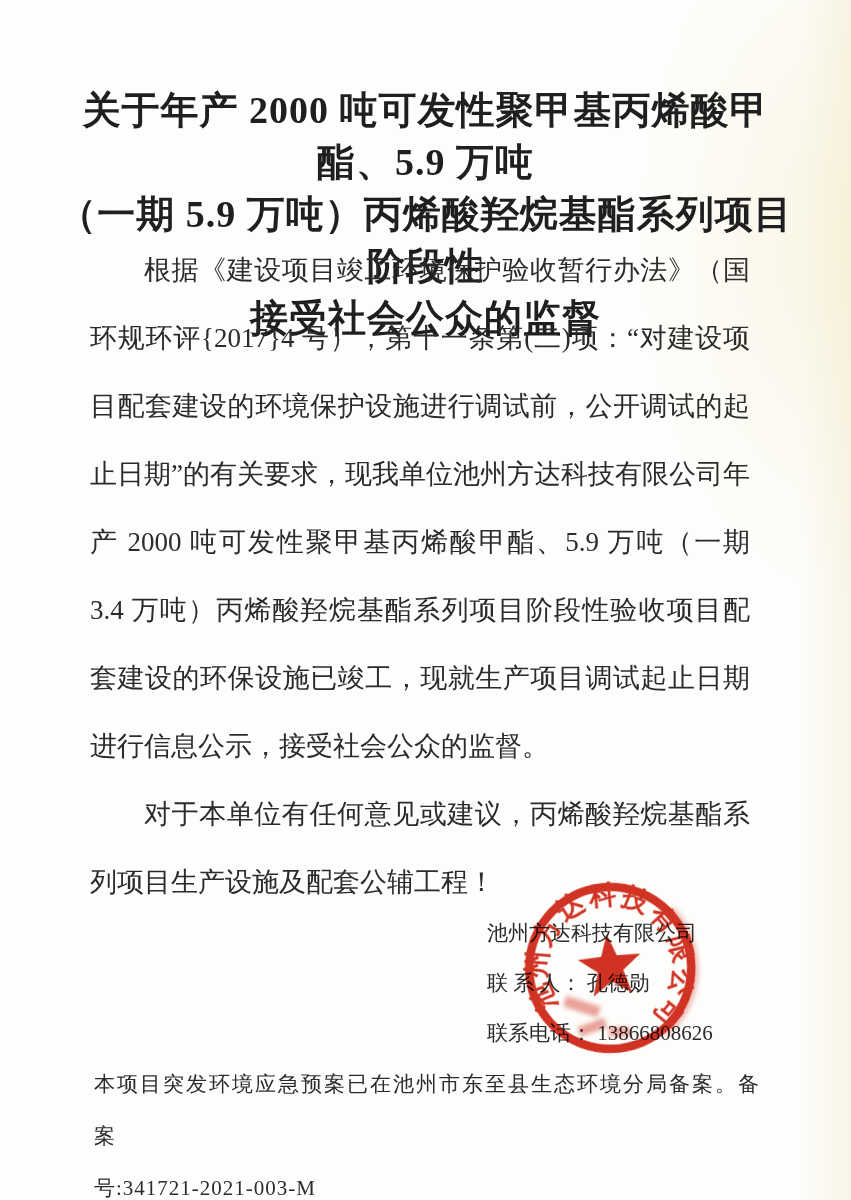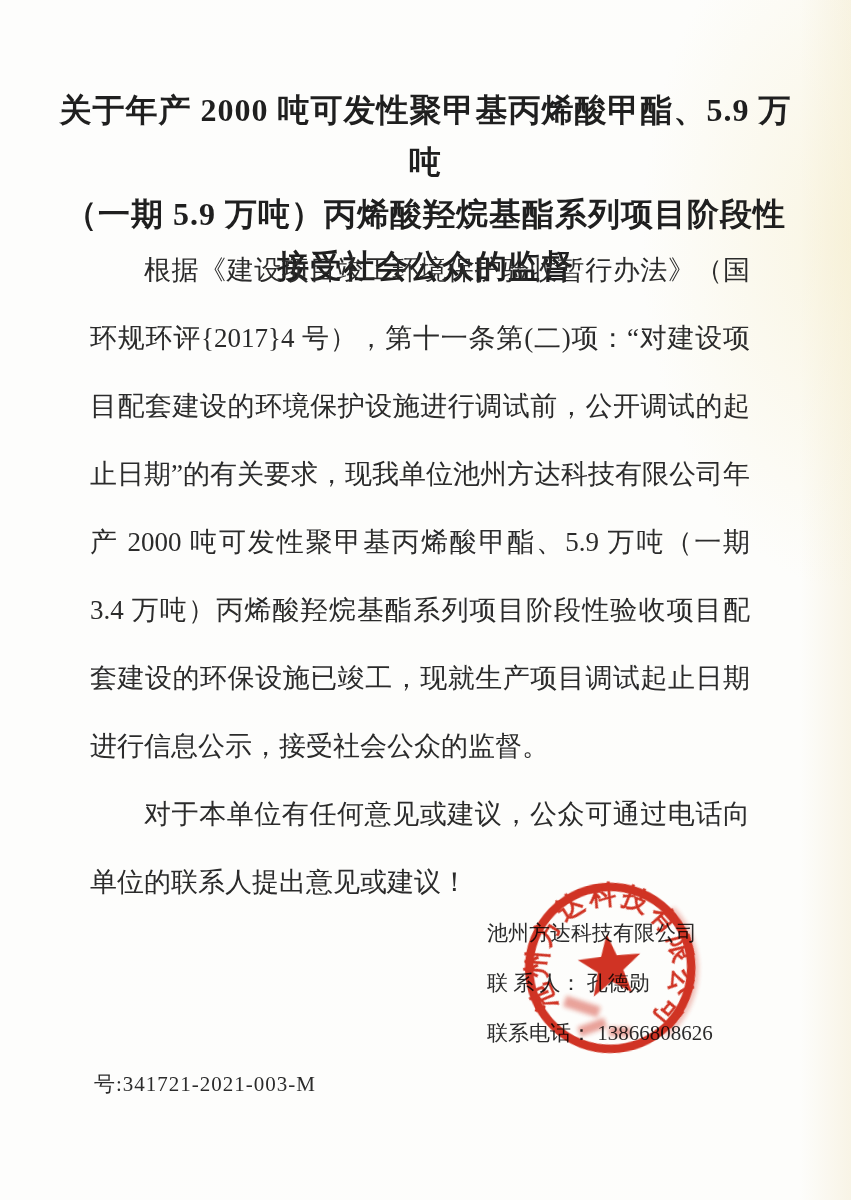--- a/index.html
+++ b/index.html
@@ -10,21 +10,21 @@
     background:
       radial-gradient(ellipse 300px 500px at 100% 20%, rgba(246,238,205,.55), rgba(246,238,205,0) 70%),
       linear-gradient(90deg, #fdfdfc 0%, #fdfdfb 94%, #f8f4e6 100%);
     overflow:hidden;
     font-family:"Liberation Serif","DejaVu Serif",serif;
     color:#2d2d2d;
   }
   .doc-title {
     position:absolute; top:84px; left:55px; right:55px;
     text-align:center;
-    font-size:32px; font-weight:bold; line-height:52px;
+    font-size:38px; font-weight:bold; line-height:52px;
     color:#1f1f1f; letter-spacing:1px;
   }
   .doc-body {
     position:absolute; top:236px; left:90px; width:660px;
     font-size:27px; line-height:68px;
     text-align:justify; text-justify:inter-ideograph;
     color:#2b2b2b;
   }
   .doc-body p { margin:0; text-indent:2em; }
   .doc-body p.schedule-line { margin-top:44px; }
@@ -54,21 +54,21 @@
 <div class="page">
 
   <div class="doc-title">
     <div>关于年产 2000 吨可发性聚甲基丙烯酸甲酯、5.9 万吨</div>
     <div>（一期 5.9 万吨）丙烯酸羟烷基酯系列项目阶段性</div>
     <div>接受社会公众的监督</div>
   </div>
 
   <div class="doc-body">
     <p>根据《建设项目竣工环境保护验收暂行办法》（国环规环评{2017}4 号），第十一条第(二)项：“对建设项目配套建设的环境保护设施进行调试前，公开调试的起止日期”的有关要求，现我单位池州方达科技有限公司年产 2000 吨可发性聚甲基丙烯酸甲酯、5.9 万吨（一期 3.4 万吨）丙烯酸羟烷基酯系列项目阶段性验收项目配套建设的环保设施已竣工，现就生产项目调试起止日期进行信息公示，接受社会公众的监督。</p>
-    <p>对于本单位有任何意见或建议，公众可通过电话向单位的联系人提出意见或建议！</p>
+    <p>对于本单位有任何意见或建议，丙烯酸羟烷基酯系列项目生产设施及配套公辅工程！</p>
   </div>
 
   <div class="signature-block">
     <div>池州方达科技有限公司</div>
     <div>
       <span>联 系 人：</span>
       <span>孔德勋</span>
     </div>
     <div>
       <span>联系电话：</span>
@@ -102,16 +102,17 @@
 
       <g opacity="0.45" filter="url(#sblur2)">
         <rect x="46" y="128" width="36" height="11" fill="#cf2817" transform="rotate(24 64 133)"></rect>
         <rect x="58" y="150" width="28" height="10" fill="#cf2817" transform="rotate(-14 72 155)"></rect>
         <rect x="88" y="158" width="22" height="9" fill="#cf2817" transform="rotate(8 99 162)"></rect>
       </g>
     </svg>
   </div>
 
   <div class="footnote">
+    <div class="fn-line1">本项目突发环境应急预案已在池州市东至县生态环境分局备案。备案</div>
     <div class="fn-line2">号:341721-2021-003-M</div>
   </div>
 
 </div>
 
 </body></html>

